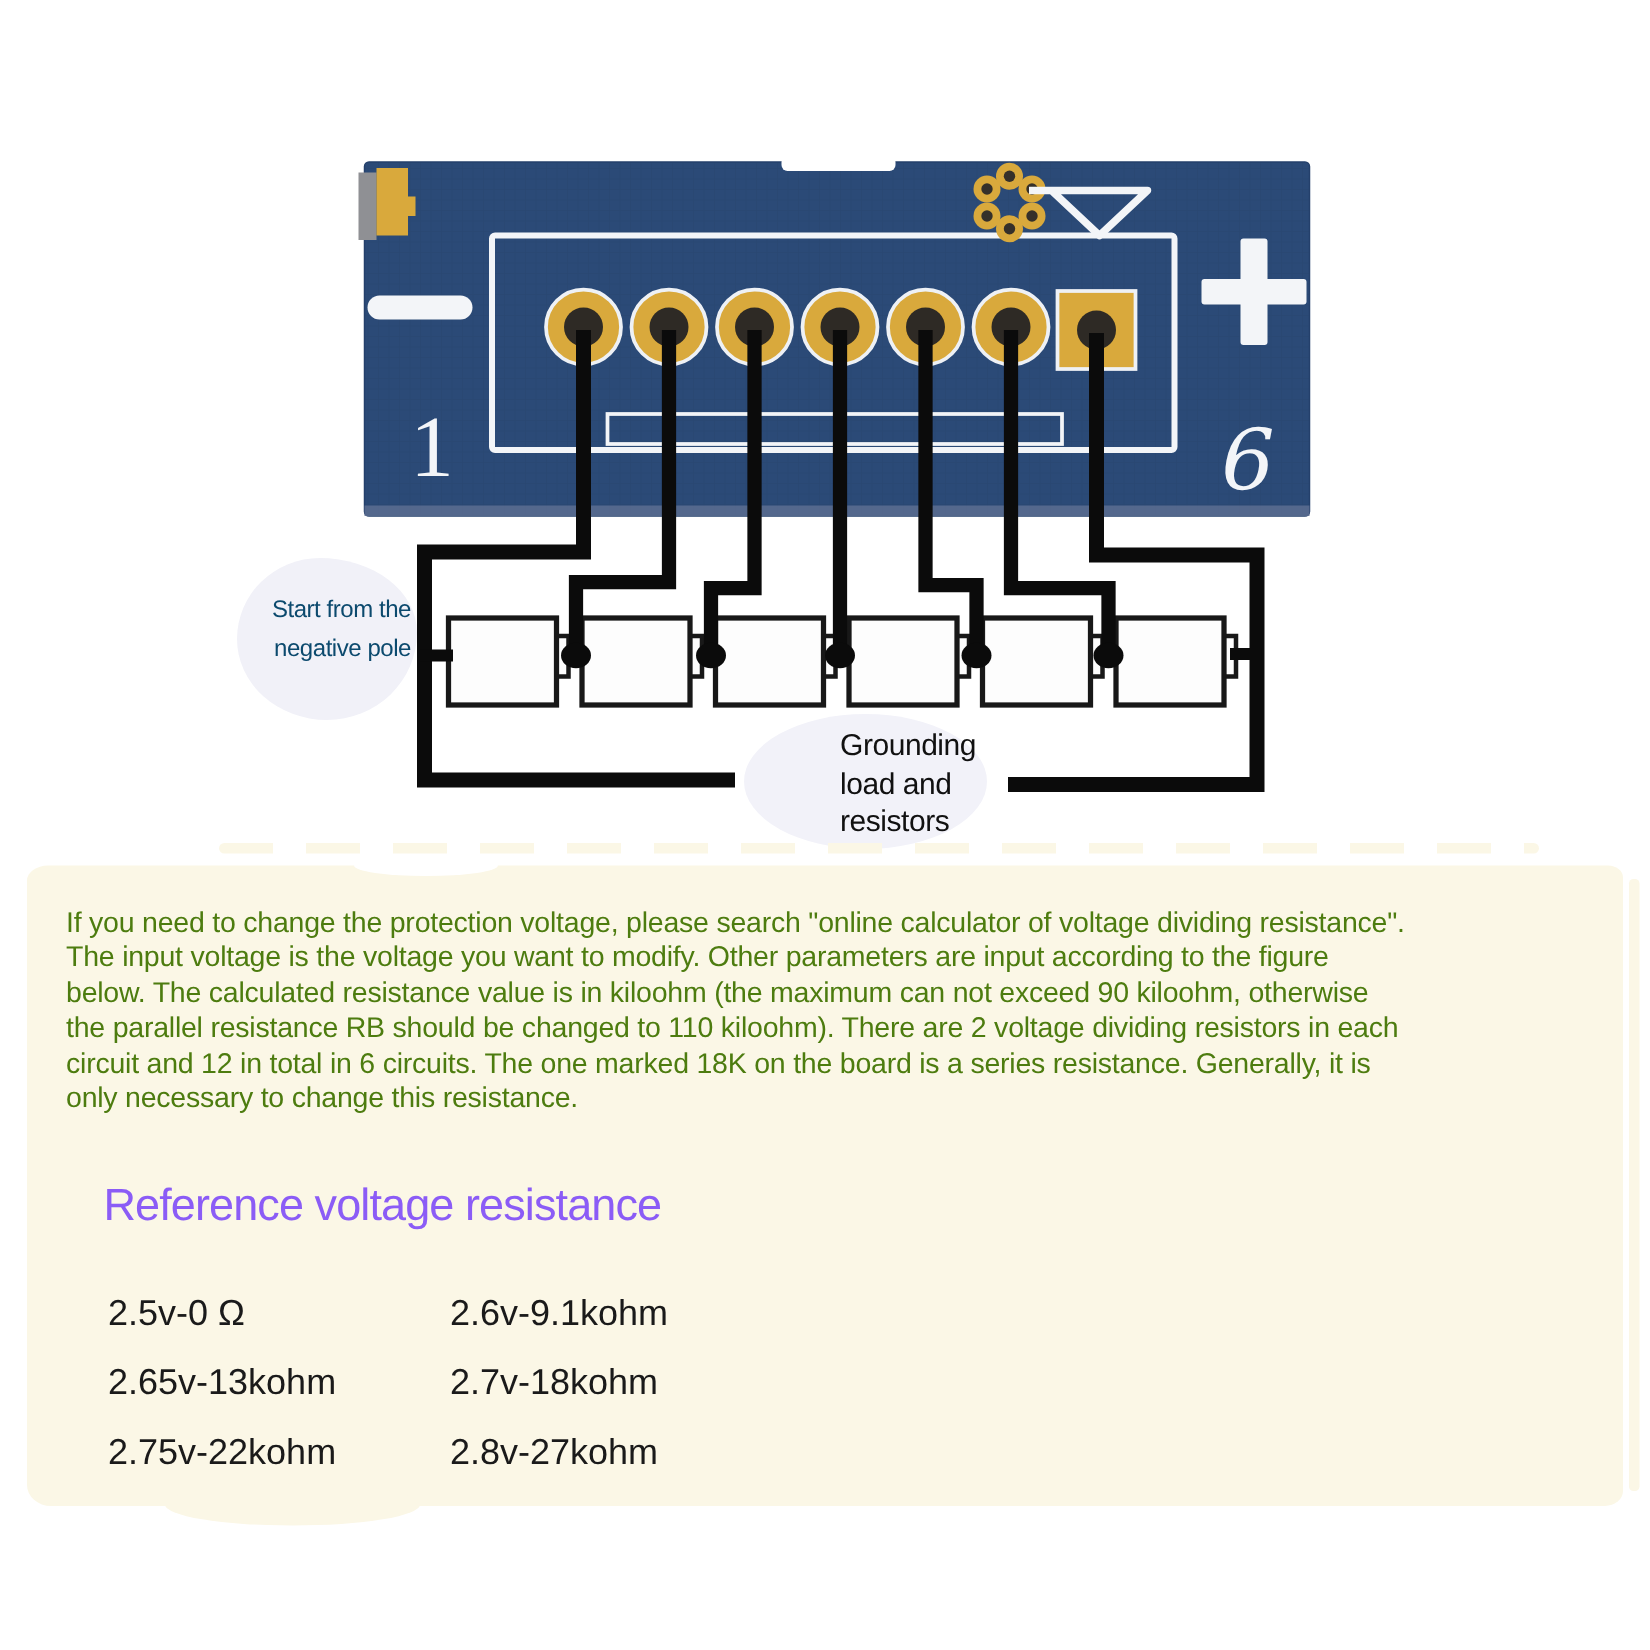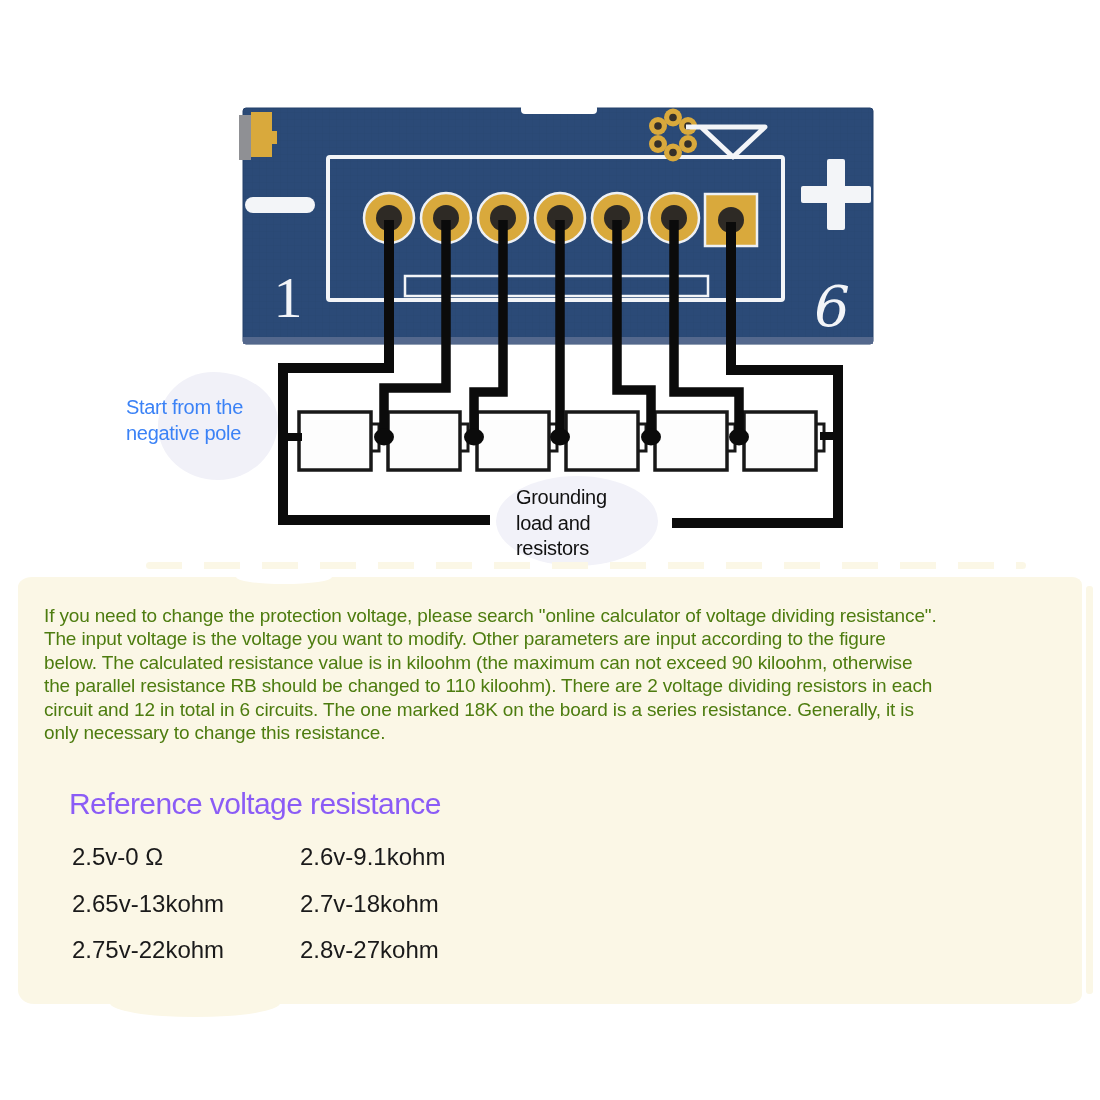--- a/index.html
+++ b/index.html
@@ -5,25 +5,25 @@
   html,body{margin:0;padding:0;background:#ffffff;}
   .canvas{
     position:relative;width:1100px;height:1100px;margin:0 auto;background:#ffffff;
     font-family:"Liberation Sans",sans-serif;overflow:hidden;
   }
   .diagram-svg{position:absolute;left:0;top:0;}
   .blob{position:absolute;background:#f1f1f8;}
   .blob-start{left:158px;top:372px;width:120px;height:108px;border-radius:46% 54% 50% 50%/50% 46% 54% 50%;}
   .blob-grounding{left:496px;top:476px;width:162px;height:90px;border-radius:50%;background:#f2f2f9;}
   .label-start{
-    position:absolute;left:126px;top:394px;width:148px;text-align:left;
-    font-size:20px;line-height:26px;letter-spacing:-0.3px;color:#3b82f6;
+    position:absolute;left:126px;top:394px;width:148px;text-align:right;
+    font-size:16px;line-height:26px;letter-spacing:-0.3px;color:#0c4a6e;
   }
   .label-grounding{
-    position:absolute;left:516px;top:485px;width:140px;text-align:left;
+    position:absolute;left:560px;top:485px;width:140px;text-align:left;
     font-size:20px;line-height:25.5px;letter-spacing:-0.3px;color:#111;
   }
   .panel{
     position:absolute;left:18px;top:577px;width:1064px;height:427px;
     background:#fbf7e6;border-radius:14px 10px 12px 16px/10px 8px 10px 14px;
   }
   .panel::before{ 
     content:"";position:absolute;left:128px;top:-15px;width:880px;height:7px;border-radius:4px;
     background:repeating-linear-gradient(90deg,#fbf7e6 0 36px,rgba(0,0,0,0) 36px 58px);
   }
@@ -36,21 +36,21 @@
   .paragraph{
     position:absolute;left:44px;top:604px;width:1020px;
     font-size:19px;line-height:23.4px;letter-spacing:-0.15px;color:#4d7c0f;
   }
   .paragraph .pline{white-space:nowrap;}
   .ref-heading{
     position:absolute;left:69px;top:787px;
     font-size:30px;letter-spacing:-0.6px;color:#8b5cf6;
   }
   .ref-table{position:absolute;left:72px;top:843px;width:480px;color:#1a1a1a;font-size:24px;}
-  .ref-row{display:flex;height:46.5px;align-items:flex-start;}
+  .ref-row{display:flex;height:46.5px;align-items:flex-end;}
   .ref-cell-left{width:228px;}
   .ref-cell-right{flex:1;}
 </style>
 </head>
 <body>
 
 <div class="canvas">
 
   <svg class="diagram-svg" width="1100" height="580" viewBox="0 0 1100 580">
     <defs>

